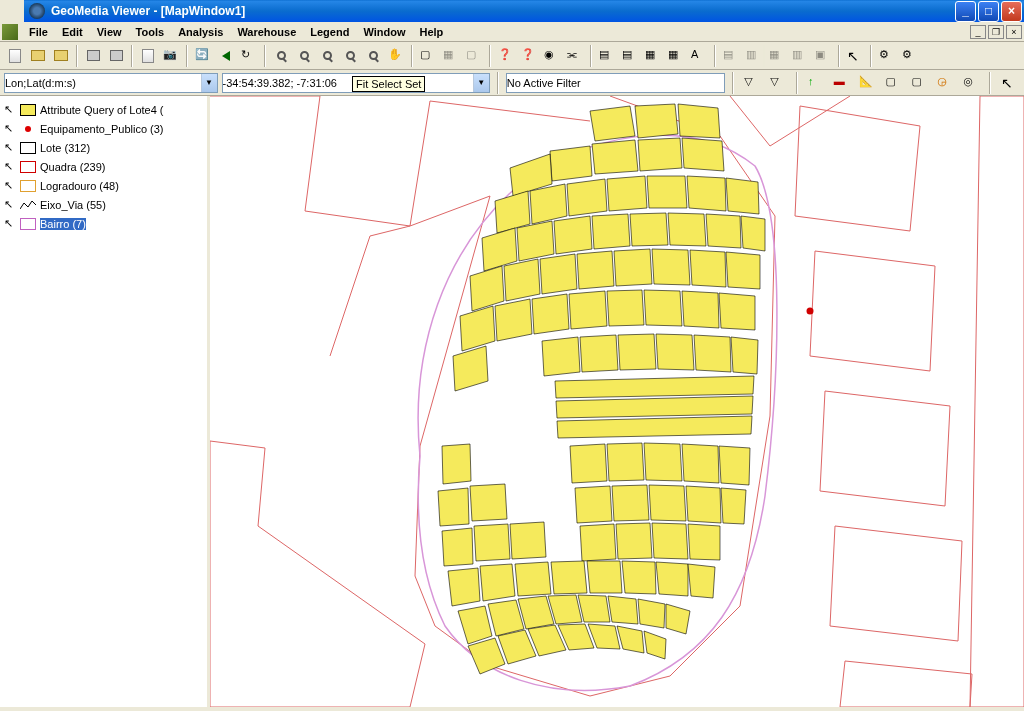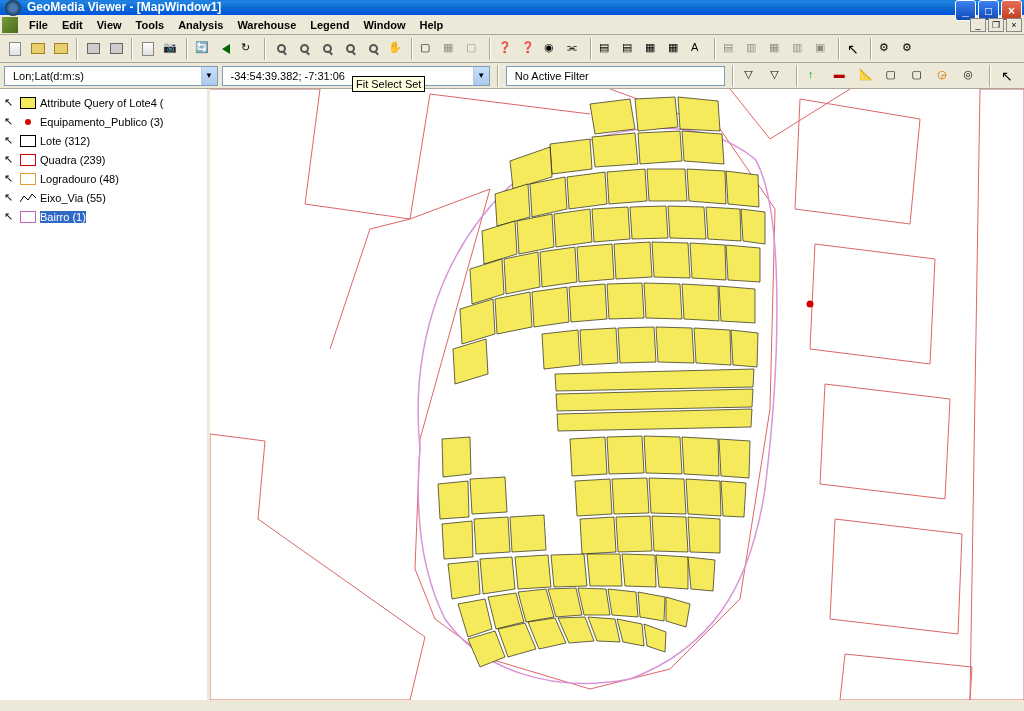--- a/index.html
+++ b/index.html
@@ -1,18 +1,18 @@
 <!DOCTYPE html>
 <html><head>
 <meta charset="utf-8">
 <style>
 * { box-sizing: border-box; margin: 0; padding: 0; }
 body { font-family: Tahoma, Arial, sans-serif; font-size: 11px; background: #ece9d8; overflow: hidden; width: 1024px; height: 711px; }
 
-.titlebar { height: 15px; background: linear-gradient(to bottom, #0a6cce 0%, #2586e7 5%, #0a6cce 50%, #0054e3 100%); display: flex; align-items: flex-start; padding: 0 2px; color: white; }
+.titlebar { height: 22px; background: linear-gradient(to bottom, #0a6cce 0%, #2586e7 5%, #0a6cce 50%, #0054e3 100%); display: flex; align-items: center; padding: 0 2px; color: white; margin-left: 24px; }
 .titlebar-icon { width: 16px; height: 16px; margin: 0 3px; background: radial-gradient(circle, #4a7ab0 30%, #1a3a5a 70%); border-radius: 50%; }
 .titlebar-text { flex: 1; font-weight: bold; font-size: 12px; padding-left: 3px; }
 .win-btns { display: flex; gap: 2px; }
 .win-btn { width: 21px; height: 21px; border: 1px solid #fff; border-radius: 3px; display: flex; align-items: center; justify-content: center; color: white; font-weight: bold; font-size: 12px; }
 .win-btn.min { background: linear-gradient(to bottom, #3c81f3, #1049b5); }
 .win-btn.max { background: linear-gradient(to bottom, #3c81f3, #1049b5); }
 .win-btn.close { background: linear-gradient(to bottom, #e76d5a, #c23a1e); }
 
 .menubar { height: 20px; background: #ece9d8; border-bottom: 1px solid #aca899; display: flex; align-items: center; padding: 0 2px; }
 .menubar-icon { width: 16px; height: 16px; background: linear-gradient(135deg, #7a9a3a, #4a6a1a); margin-right: 4px; }
@@ -21,21 +21,21 @@
 .mdi-btn { width: 16px; height: 14px; border: 1px solid #888; background: #ece9d8; font-size: 9px; display: flex; align-items: center; justify-content: center; }
 
 .toolbar { height: 28px; background: #ece9d8; border-bottom: 1px solid #aca899; display: flex; align-items: center; padding: 2px 4px; gap: 1px; }
 .tool-btn { width: 22px; height: 22px; border: 1px solid transparent; display: flex; align-items: center; justify-content: center; background: #ece9d8; }
 .tool-btn.disabled { opacity: 0.4; }
 .tool-sep { width: 2px; height: 22px; border-left: 1px solid #aca899; border-right: 1px solid #fff; margin: 0 3px; }
 .tool-ico { width: 16px; height: 16px; display: inline-block; }
 
 .toolbar2 { height: 26px; background: #ece9d8; border-bottom: 1px solid #aca899; display: flex; align-items: center; padding: 2px 4px; gap: 4px; }
 .combo { height: 20px; border: 1px solid #7f9db9; background: white; display: flex; align-items: center; font-size: 11px; }
-.combo-text { flex: 1; padding: 0 8px; overflow: hidden; white-space: nowrap; }
+.combo-text { flex: 1; padding: 0 0; overflow: hidden; white-space: nowrap; }
 .combo-arrow { width: 16px; height: 18px; background: linear-gradient(to bottom, #c9e0fc, #abc8ec); border-left: 1px solid #b8c9dd; display: flex; align-items: center; justify-content: center; font-size: 8px; }
 .tooltip-box { position: absolute; background: #ffffe1; border: 1px solid #000; padding: 1px 3px; font-size: 11px; left: 352px; top: 76px; z-index: 100; }
 
 .main { display: flex; height: 611px; background: white; }
 .legend-panel { width: 210px; border-right: 3px solid #ece9d8; background: white; padding: 4px 2px; overflow: hidden; }
 .legend-item { display: flex; align-items: center; height: 19px; padding: 0 2px; gap: 4px; }
 .legend-cursor { width: 12px; font-size: 11px; }
 .legend-swatch { width: 16px; height: 12px; border: 1px solid #000; flex-shrink: 0; }
 .legend-point { width: 16px; height: 12px; display: flex; align-items: center; justify-content: center; }
 .legend-point-dot { width: 6px; height: 6px; background: #d00; border-radius: 50%; }
@@ -292,21 +292,21 @@
       <span class="legend-line">
           <svg width="16" height="12">
             <path d="M0,10 L4,4 L8,8 L12,2 L16,6" stroke="#000" fill="none"></path>
           </svg>
         </span>
       <span class="legend-label">Eixo_Via (55)</span>
     </div>
     <div class="legend-item selected">
       <span class="legend-cursor">↖</span>
       <span class="legend-swatch" style="background:#fff;border-color:#c060c0"></span>
-      <span class="legend-label">Bairro (1)</span>
+      <span class="legend-label">Bairro (7)</span>
     </div>
   </div>
 
   <div class="map-canvas">
     <svg class="map-svg" viewBox="0 0 814 611">
 
       <g stroke="#d66" stroke-width="1" fill="none">
         <path d="M 0,0 L 110,0 L 95,115 L 200,130 L 220,5 L 380,25 M 520,0 L 560,50 L 640,0"></path>
         <path d="M 590,10 L 585,120 L 700,135 L 710,30 Z"></path>
         <path d="M 605,155 L 600,260 L 720,275 L 725,170 Z"></path>

